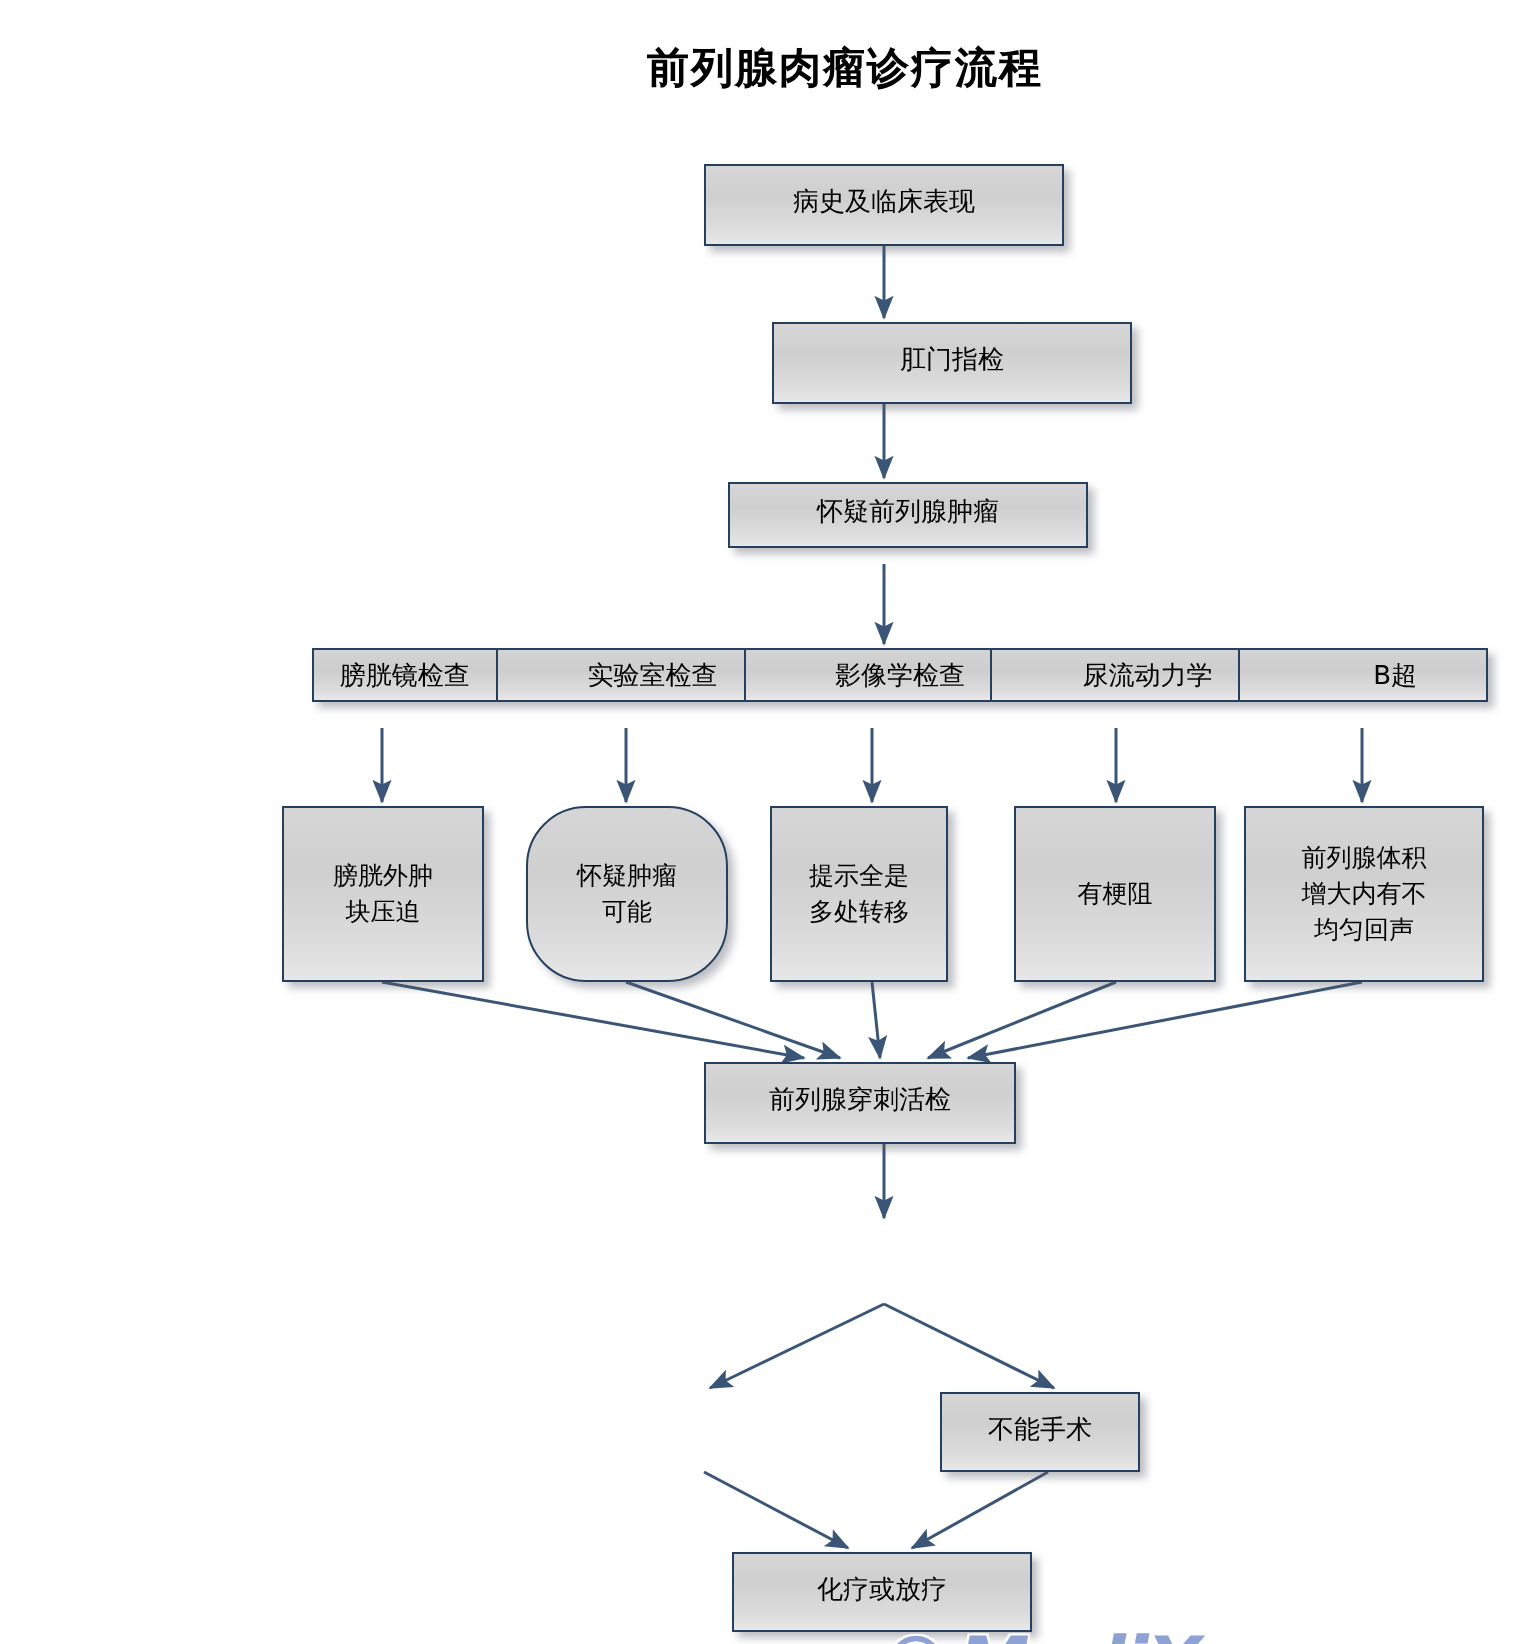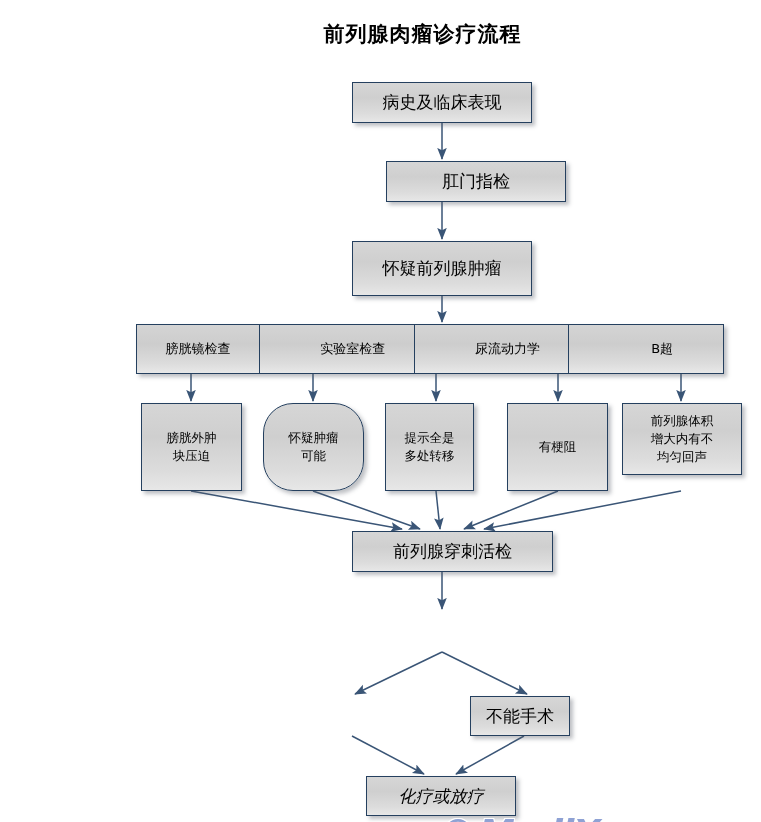--- a/index.html
+++ b/index.html
@@ -49,21 +49,21 @@
   .node {
     position: absolute;
     box-sizing: border-box;
     border: 1.4px solid #25405F;
     background: linear-gradient(180deg, #d6d6d6 0%, #cfcfcf 38%, #dcdcdc 78%, #e7e7e7 100%);
     box-shadow: 3px 3px 4px rgba(90, 95, 105, 0.40);
     display: flex;
     align-items: center;
     justify-content: center;
     text-align: center;
-    font-size: 17px;
+    font-size: 13px;
     line-height: 1.45;
     color: #000000;
     padding: 2px 4px;
     white-space: pre-line;
   }
   .node.small { font-size: 12.5px; }
 
   
   .strip {
     position: absolute;
@@ -151,49 +151,50 @@
 
       <line x1="352" y1="736" x2="424" y2="774"></line>
       <line x1="524" y1="736" x2="456" y2="774"></line>
     </g>
   </svg>
 
   <div class="node" style="left:352px; top:82px; width:180px; height:41px;">病史及临床表现</div>
 
   <div class="node" style="left:352px; top:161px; width:180px; height:41px;margin-left:34px;">肛门指检</div>
 
-  <div class="node" style="left:352px; top:241px; width:180px; height:55px;">怀疑前列腺肿瘤</div>
-
-  <div class="strip" style="left:136px; top:324px; width:588px; height:50px;gap:32px;">
+  <div class="node" style="left:364px; top:241px; width:180px; height:33px;">怀疑前列腺肿瘤</div>
+
+  <div class="strip" style="left:156px; top:324px; width:588px; height:27px;gap:32px;">
     <div class="strip-cell">膀胱镜检查</div>
     <div class="strip-cell">实验室检查</div>
+    <div class="strip-cell">影像学检查</div>
     <div class="strip-cell">尿流动力学</div>
     <div class="strip-cell">B超</div>
   </div>
 
   <div class="node small" style="left:141px; top:403px; width:101px; height:88px;">膀胱外肿
 块压迫</div>
 
   <div class="node small" style="left:263px; top:403px; width:101px; height:88px;border-radius:30px;">怀疑肿瘤
 可能</div>
 
   <div class="node small" style="left:385px; top:403px; width:89px; height:88px;">提示全是
 多处转移</div>
 
   <div class="node small" style="left:507px; top:403px; width:101px; height:88px;">有梗阻</div>
 
-  <div class="node small" style="left:622px; top:403px; width:120px; height:72px;">前列腺体积
+  <div class="node small" style="left:622px; top:403px; width:120px; height:88px;">前列腺体积
 增大内有不
 均匀回声</div>
 
-  <div class="node" style="left:352px; top:531px; width:201px; height:41px;">前列腺穿刺活检</div>
+  <div class="node" style="left:352px; top:531px; width:156px; height:41px;">前列腺穿刺活检</div>
 
 
 
   <div class="node" style="left:470px; top:696px; width:100px; height:40px;">不能手术</div>
 
-  <div class="node" style="left:366px; top:776px; width:150px; height:40px;font-style:italic;">化疗或放疗</div>
+  <div class="node" style="left:366px; top:776px; width:150px; height:40px;">化疗或放疗</div>
 
   <div class="watermark">
     <span class="wm-c">©</span><span>MediX</span>
   </div>
 
 </div>
 
 </body></html>

